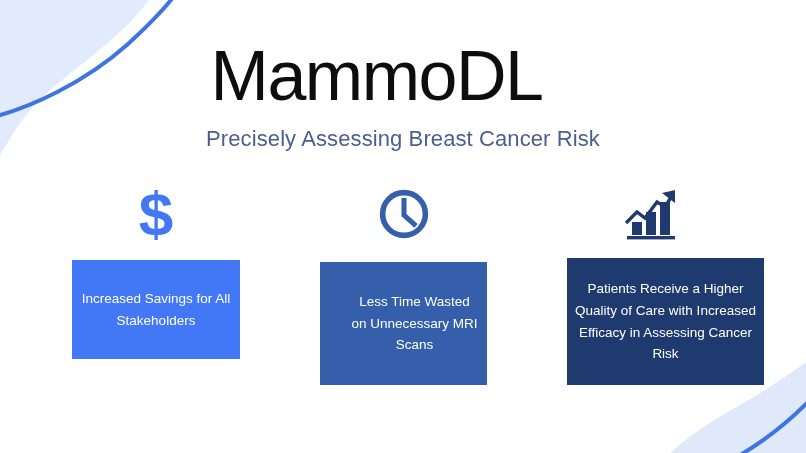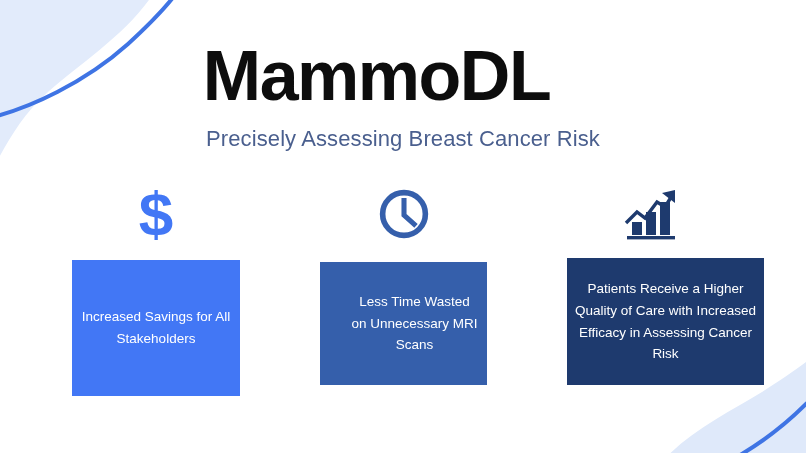--- a/index.html
+++ b/index.html
@@ -25,21 +25,21 @@
     height: 453px;
     pointer-events: none;
   }
   #title {
     position: absolute;
     left: 0;
     top: 40px;
     width: 753px;
     text-align: center;
     font-size: 70px;
-    font-weight: 700;
+    font-weight: 400;
     letter-spacing: -1.5px;
     color: #0d0d0d;
     line-height: 1.05;
   }
   #subtitle {
     position: absolute;
     left: 0;
     top: 126px;
     width: 806px;
     text-align: center;
@@ -70,21 +70,21 @@
     align-items: center;
     justify-content: center;
     text-align: center;
     color: #ffffff;
     font-size: 13.5px;
     line-height: 1.62;
     padding: 6px 8px;
   }
   
   #col-1 { left: 72px; width: 168px; }
-  #col-1 .card { top: 82px; width: 168px; height: 136px; background: #4277f5; }
+  #col-1 .card { top: 82px; width: 168px; height: 99px; background: #4277f5; }
   
   #col-2 { left: 320px; width: 167px; }
   #col-2 .card { top: 84px; width: 167px; height: 123px; background: #355fab; padding-left: 30px; }
   
   #col-3 { left: 567px; width: 168px; }
   #col-3 .card { top: 80px; width: 197px; height: 127px; background: #1e3a6e; }
 
   .dollar-glyph {
     font-family: "Liberation Sans", sans-serif;
     font-size: 62px;

